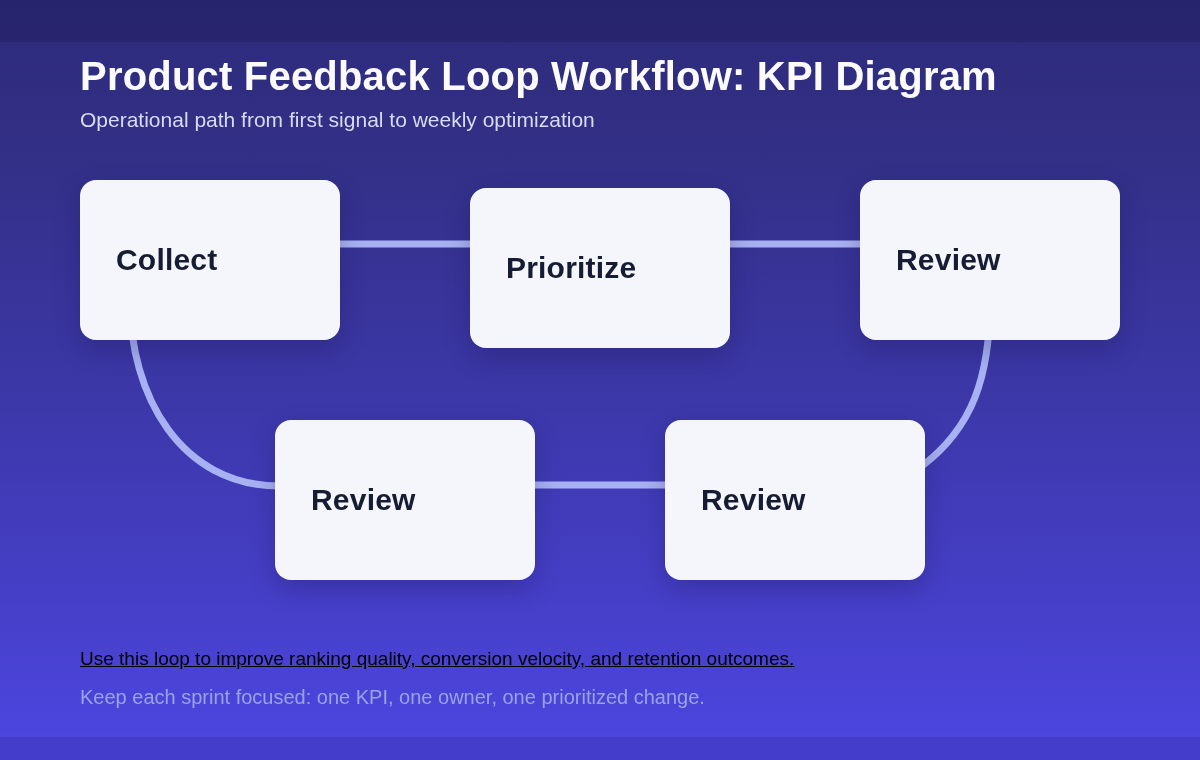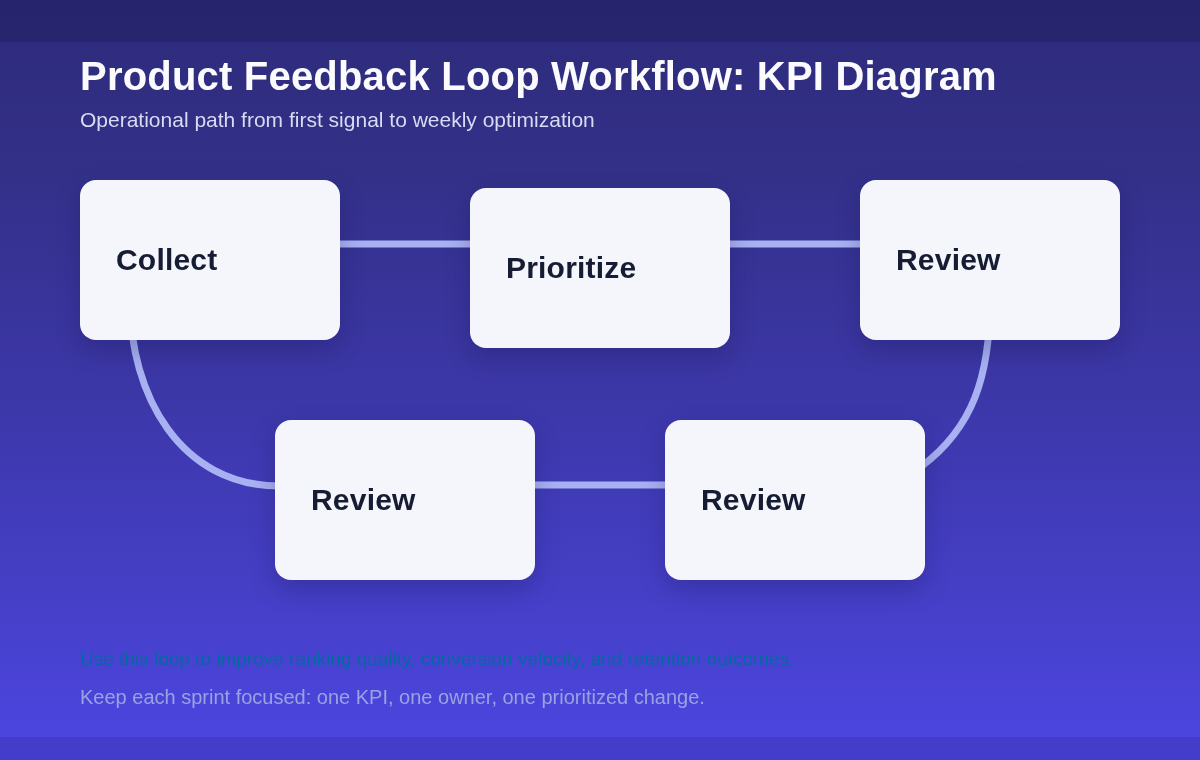--- a/index.html
+++ b/index.html
@@ -41,21 +41,21 @@
     font-size: 30px; font-weight: bold; color: #151c33;
     letter-spacing: 0.2px;
   }
   .node-collect    { left: 80px;  top: 180px; }
   .node-prioritize { left: 470px; top: 188px; }
   .node-build      { left: 860px; top: 180px; }
   .node-review-1   { left: 275px; top: 420px; }
   .node-review-2   { left: 665px; top: 420px; }
   .footer-line-1 {
     position: absolute; left: 80px; top: 648px;
-    font-size: 19px; color: #0369a1; z-index: 3;
+    font-size: 19px; color: #000000; z-index: 3; text-decoration: underline;
   }
   .footer-line-2 {
     position: absolute; left: 80px; top: 686px;
     font-size: 20px; color: #9ba2e3; z-index: 3;
   }
 </style>
 </head>
 <body>
 
 <div class="band-top"></div>

